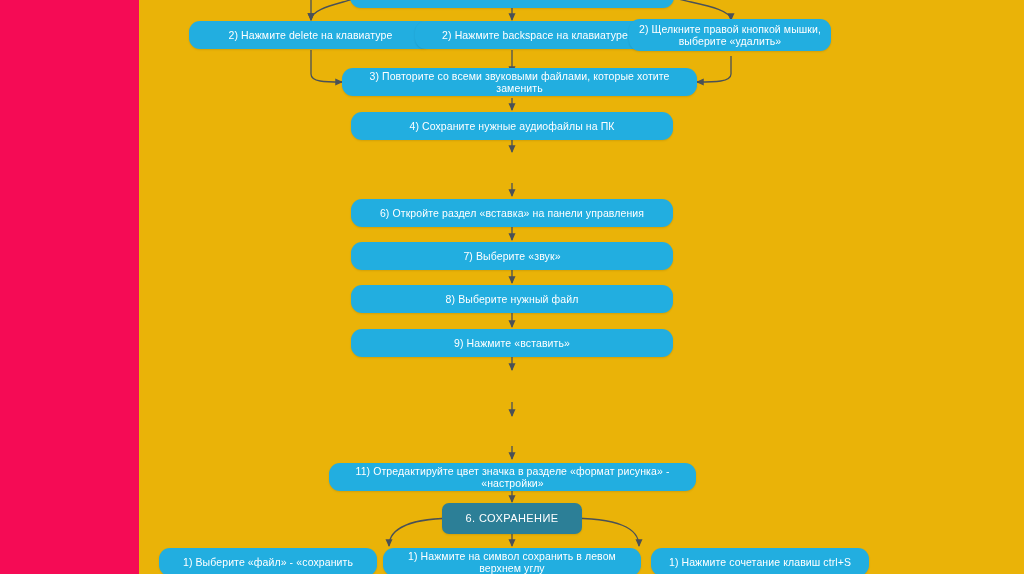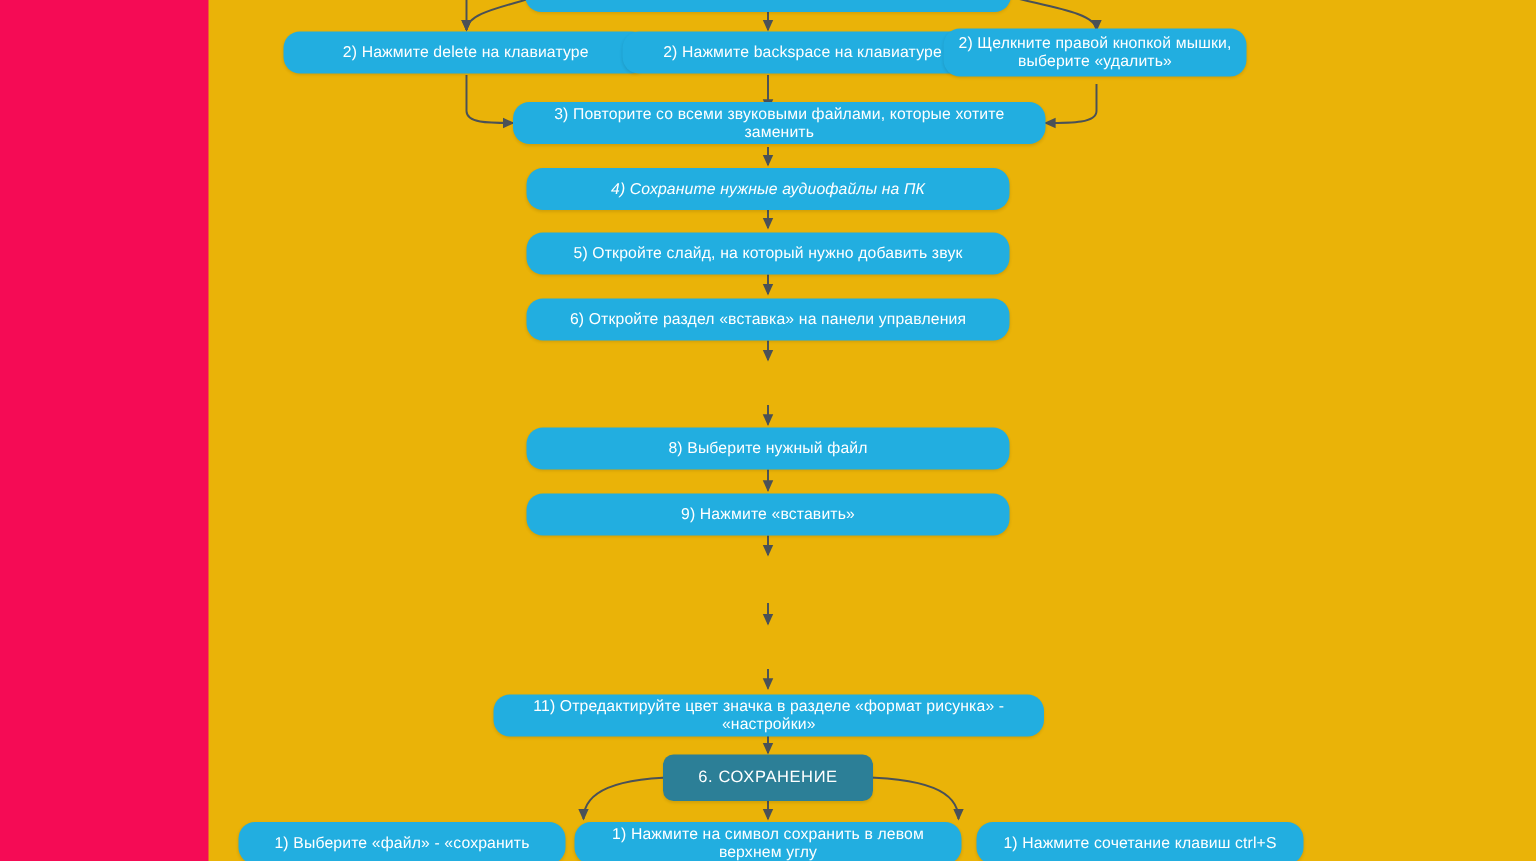--- a/index.html
+++ b/index.html
@@ -126,32 +126,32 @@
 
     <div class="node" style="left:490px; top:19px; width:202px; height:32px;">
       <span class="txt">2) Щелкните правой кнопкой мышки,
 выберите «удалить»</span>
     </div>
 
     <div class="node" style="left:203px; top:68px; width:355px; height:28px;">
       <span class="txt">3) Повторите со всеми звуковыми файлами, которые хотите заменить</span>
     </div>
 
-    <div class="node" style="left:212px; top:112px; width:322px; height:28px;font-style:italic;">
+    <div class="node" style="left:212px; top:112px; width:322px; height:28px;">
       <span class="txt">4) Сохраните нужные аудиофайлы на ПК</span>
     </div>
 
-    <div class="node" style="left:212px; top:155px; width:322px; height:28px;">
-      <span class="txt">5) Откройте слайд, на который нужно добавить звук</span>
-    </div>
 
     <div class="node" style="left:212px; top:199px; width:322px; height:28px;">
       <span class="txt">6) Откройте раздел «вставка» на панели управления</span>
     </div>
 
+    <div class="node" style="left:212px; top:242px; width:322px; height:28px;">
+      <span class="txt">7) Выберите «звук»</span>
+    </div>
 
     <div class="node" style="left:212px; top:285px; width:322px; height:28px;">
       <span class="txt">8) Выберите нужный файл</span>
     </div>
 
     <div class="node" style="left:212px; top:329px; width:322px; height:28px;">
       <span class="txt">9) Нажмите «вставить»</span>
     </div>
 
 

